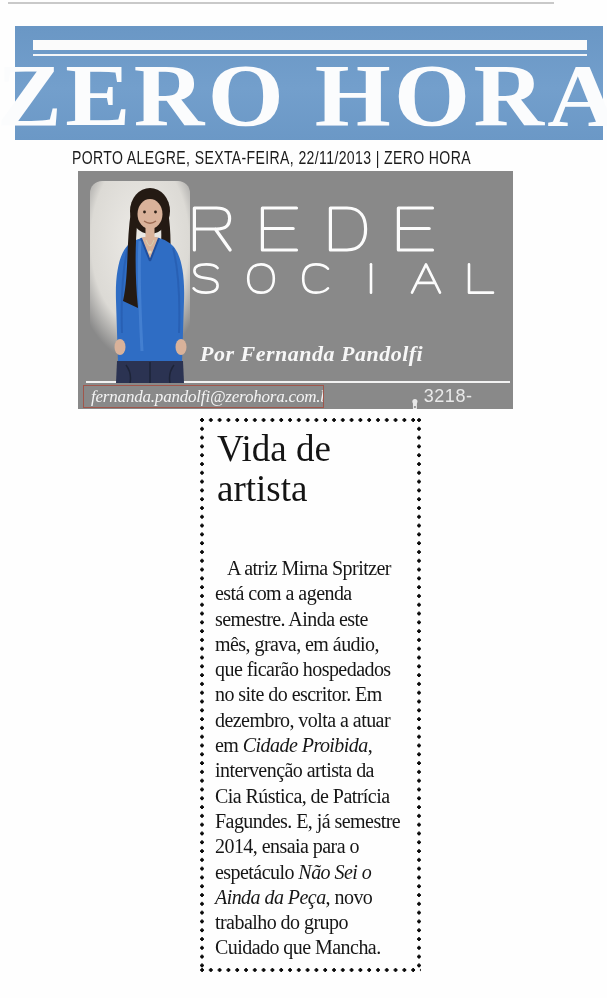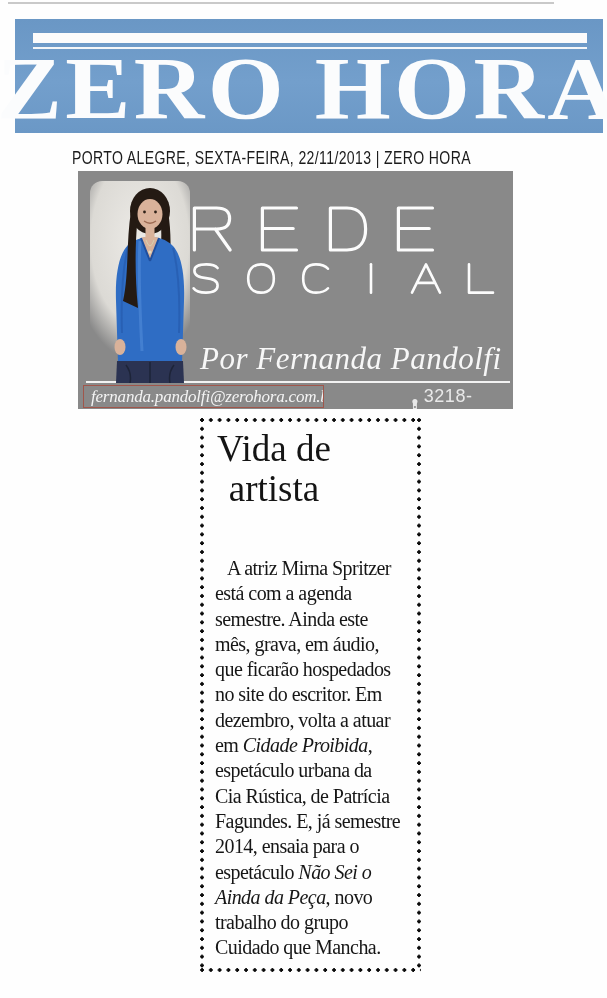--- a/index.html
+++ b/index.html
@@ -4,59 +4,59 @@
 <style>
   html,body{margin:0;padding:0;background:#ffffff;}
   #page{position:relative;width:607px;height:998px;background:#fefefe;overflow:hidden;
         font-family:"Liberation Serif",serif;}
   .abs{position:absolute;}
 
   
   .topline{left:8px;top:2px;width:546px;height:2px;background:#c9c9c9;}
 
   
-  .masthead{left:15px;top:19px;width:588px;height:114px;
+  .masthead{left:15px;top:26px;width:588px;height:114px;
             background:linear-gradient(180deg,#6a97c5 0%,#739fcc 55%,#6b98c6 100%);}
   .mast-bar{left:18px;right:16px;top:14px;height:10px;background:#fbfbfb;}
   .mast-line{left:18px;right:16px;top:28px;height:2px;background:#f4f6f8;}
   .mast-title{left:0;right:0;top:30px;text-align:center;line-height:80px;
               font-family:"Liberation Serif",serif;font-weight:700;font-size:88px;
               color:#fbfcfd;letter-spacing:3px;transform:scaleX(1.11);white-space:nowrap;}
 
   
   .dateline{left:72px;top:147px;font-family:"Liberation Sans",sans-serif;font-size:19px;
             color:#1b1b1b;letter-spacing:.5px;white-space:nowrap;
             transform:scaleX(.74);transform-origin:left center;}
 
   
   .banner{left:78px;top:171px;width:435px;height:238px;background:#898989;overflow:hidden;}
   .rede{left:112px;top:35px;display:flex;}
   .social{left:112px;top:92px;display:flex;}
-  .byline{left:122px;top:170px;font-style:italic;font-weight:400;font-size:31px;
+  .byline{left:122px;top:170px;font-style:italic;font-weight:700;font-size:22px;
           color:#f7f7f7;letter-spacing:.5px;white-space:nowrap;}
   .rule{left:8px;top:210px;width:424px;height:2px;background:#f2f2f2;}
   .photo{left:2px;top:10px;}
   .email-box{left:5px;top:214px;width:232px;height:21px;border:1.5px solid #a0564b;
              line-height:21px;padding-left:7px;font-style:italic;font-size:17px;
              color:#f4f4f4;letter-spacing:-0.2px;white-space:nowrap;overflow:hidden;}
   .phone{left:332px;top:215px;display:flex;align-items:center;gap:4px;
          font-family:"Liberation Sans",sans-serif;font-size:18px;color:#e9e9e9;
          letter-spacing:.5px;}
 
   
   .dots-h{height:4px;background-image:radial-gradient(circle 1.7px at 2px 2px,#0a0a0a 92%,transparent 100%);
           background-size:8.8px 4px;background-repeat:repeat-x;}
   .dots-v{width:4px;background-image:radial-gradient(circle 1.7px at 2px 2px,#0a0a0a 92%,transparent 100%);
           background-size:4px 8.8px;background-repeat:repeat-y;}
   .d-top{left:200px;top:418px;width:221px;}
   .d-bot{left:200px;top:968px;width:221px;}
   .d-left{left:200px;top:418px;height:554px;}
   .d-right{left:417px;top:418px;height:554px;}
 
-  .article-title{left:217px;top:429px;font-size:37px;line-height:40px;color:#141414;text-align:center;}
+  .article-title{left:217px;top:429px;font-size:37px;line-height:40px;color:#141414;}
   .article-body{left:215px;top:524px;font-size:20px;line-height:25.3px;color:#161616;
                 letter-spacing:-0.55px;margin-top:32px;}
   .article-body .line{white-space:nowrap;}
   .article-body .line:first-child{padding-left:12px;}
   .i{font-style:italic;}
 </style>
 </head>
 <body>
 
 <div id="page">
@@ -169,21 +169,21 @@
 
   <div class="abs article-body">
       <div class="line"><span>A atriz Mirna Spritzer</span></div>
       <div class="line"><span>está com a agenda</span></div>
       <div class="line"><span>semestre. Ainda este</span></div>
       <div class="line"><span>mês, grava, em áudio,</span></div>
       <div class="line"><span>que ficarão hospedados</span></div>
       <div class="line"><span>no site do escritor. Em</span></div>
       <div class="line"><span>dezembro, volta a atuar</span></div>
       <div class="line"><span>em </span><span class="i">Cidade Proibida</span><span>,</span></div>
-      <div class="line"><span>espetáculo urbana da</span></div>
+      <div class="line"><span>intervenção artista da</span></div>
       <div class="line"><span>Cia Rústica, de Patrícia</span></div>
       <div class="line"><span>Fagundes. E, já semestre</span></div>
       <div class="line"><span>2014, ensaia para o</span></div>
       <div class="line"><span>espetáculo </span><span class="i">Não Sei o</span></div>
       <div class="line"><span class="i">Ainda da Peça</span><span>, novo</span></div>
       <div class="line"><span>trabalho do grupo</span></div>
       <div class="line"><span>Cuidado que Mancha.</span></div>
     </div>
 
 </div>

